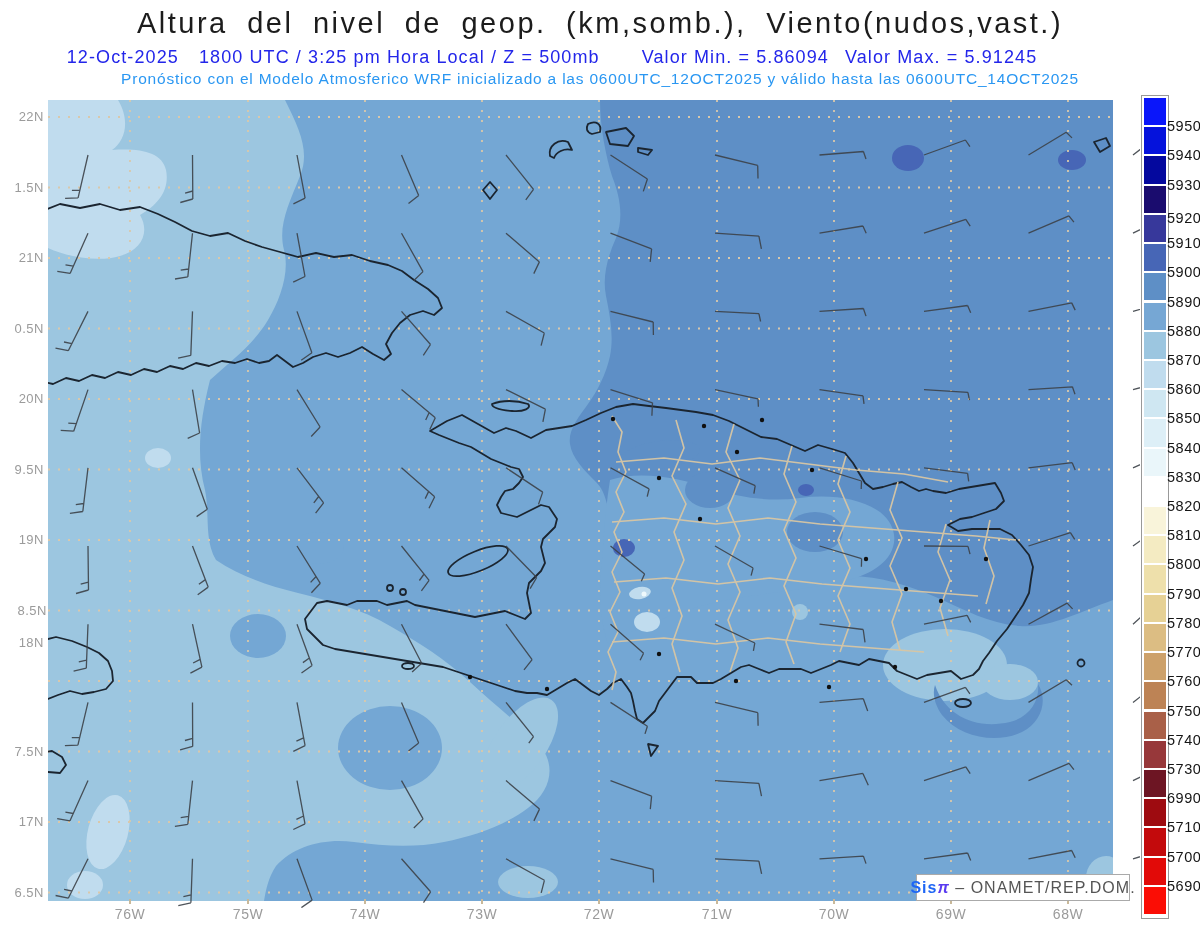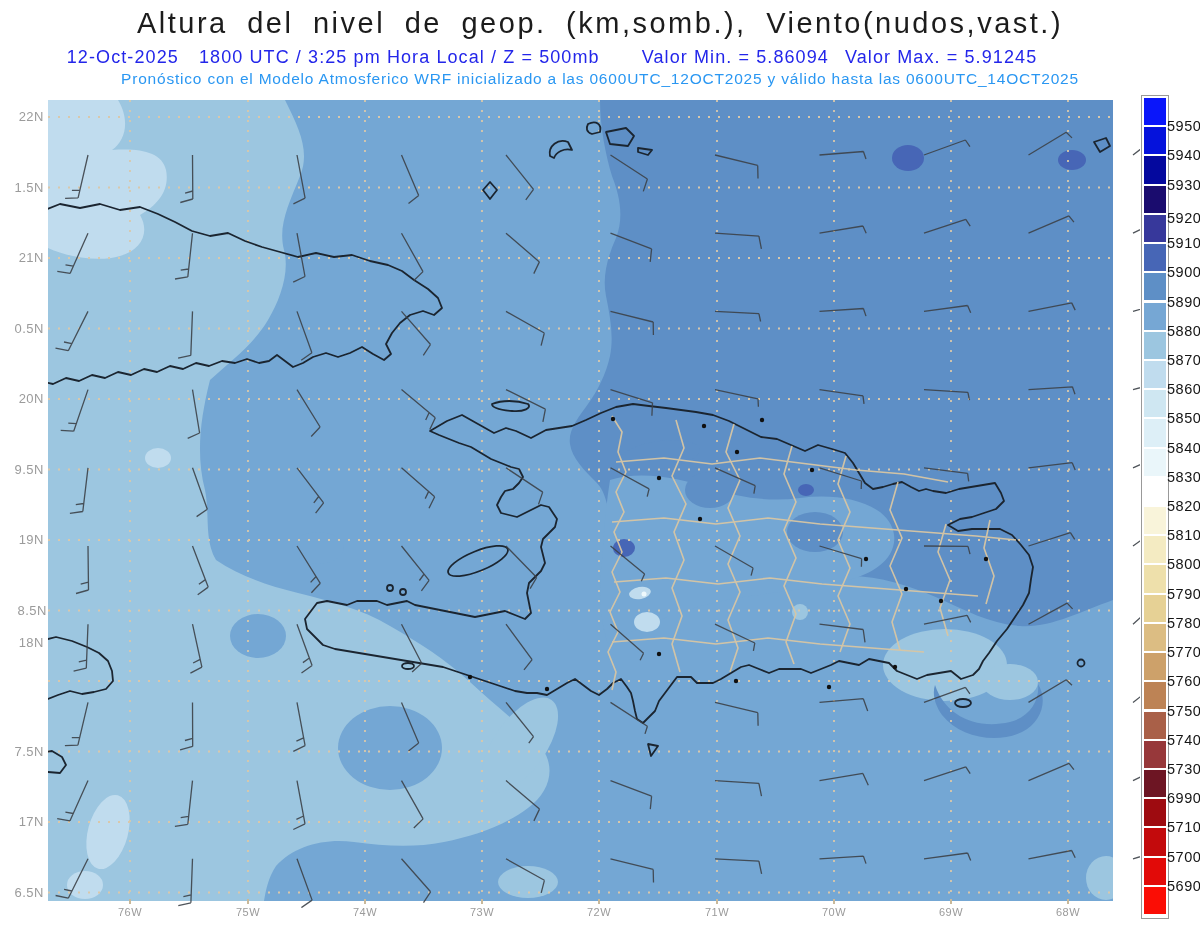--- a/index.html
+++ b/index.html
@@ -9,21 +9,21 @@
          font-size:29px;font-weight:400;letter-spacing:2.5px;word-spacing:9px;color:#1c1c1c;
          font-family:"Liberation Sans",sans-serif;}
   .sub1{position:absolute;top:47px;left:0;width:1104px;display:flex;justify-content:center;
         font-size:18px;letter-spacing:1.1px;color:#2326ea;white-space:pre;}
   .sub1 .gap-s{width:20px}.sub1 .gap-m{width:42px}.sub1 .gap-x{width:16px}
   .sub2{position:absolute;top:70px;left:0;width:1200px;text-align:center;
         font-size:15.5px;letter-spacing:0.8px;color:#2a97f2;}
   svg#map{position:absolute;left:0;top:0;}
   .ylab{position:absolute;width:40px;text-align:right;font-size:13px;color:#9b9b9b;
         letter-spacing:0.5px;}
-  .xlab{position:absolute;width:48px;text-align:center;font-size:11px;color:#9b9b9b;
+  .xlab{position:absolute;width:48px;text-align:center;font-size:14px;color:#9b9b9b;
         letter-spacing:0.5px;}
   .xtick{position:absolute;width:2px;height:5px;background:#c9b99a;}
   #colorbar{position:absolute;left:1141px;top:95px;width:22px;height:818px;
             background:#fff;border:1px solid #999;padding:2px;}
   #colorbar .seg{position:absolute;left:2px;width:22px;}
   .cblab{position:absolute;font-size:14.5px;color:#151515;letter-spacing:0.5px;height:16px;line-height:16px;}
   .watermark{position:absolute;left:916px;top:874px;width:212px;height:25px;background:#fff;
              border:1.5px solid #aaa;display:flex;align-items:center;justify-content:center;
              font-size:16px;letter-spacing:1px;white-space:pre;}
   .wm-sis{color:#1e66f5;font-weight:bold;}
@@ -402,13 +402,16 @@
       <div class="cblab" style="left: 1167px; top: 673.286px;">5760</div>
       <div class="cblab" style="left: 1167px; top: 702.5px;">5750</div>
       <div class="cblab" style="left: 1167px; top: 731.714px;">5740</div>
       <div class="cblab" style="left: 1167px; top: 760.929px;">5730</div>
       <div class="cblab" style="left: 1167px; top: 790.143px;">6990</div>
       <div class="cblab" style="left: 1167px; top: 819.357px;">5710</div>
       <div class="cblab" style="left: 1167px; top: 848.571px;">5700</div>
       <div class="cblab" style="left: 1167px; top: 877.786px;">5690</div>
     </div>
 
+  <div class="watermark">
+    <span class="wm-sis">Sis</span><span class="wm-pi">π</span><span class="wm-rest"> – ONAMET/REP.DOM.</span>
+  </div>
 </div>
 
 </body></html>

